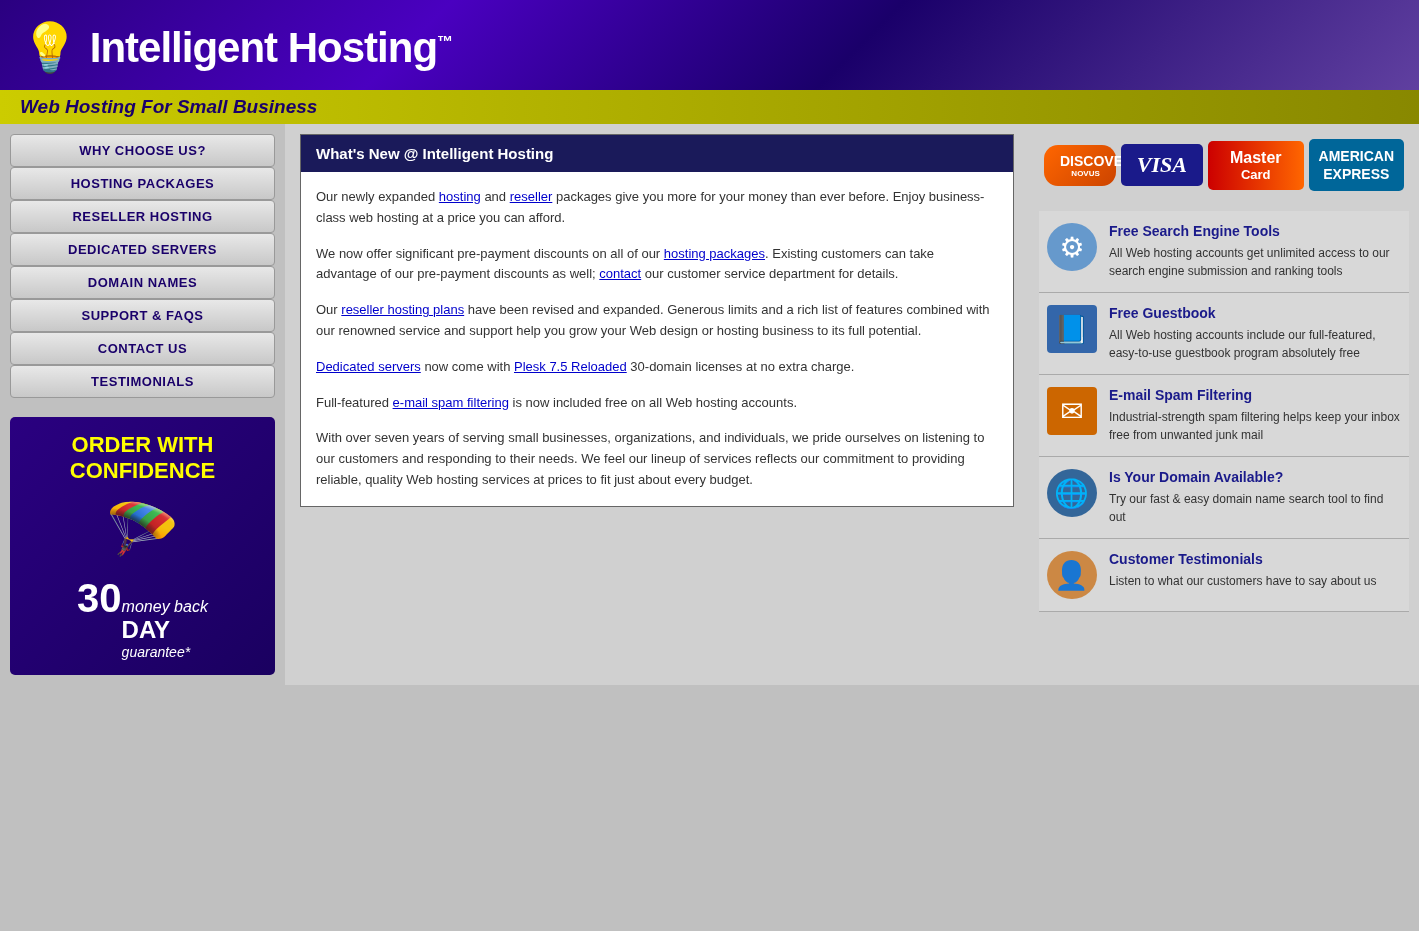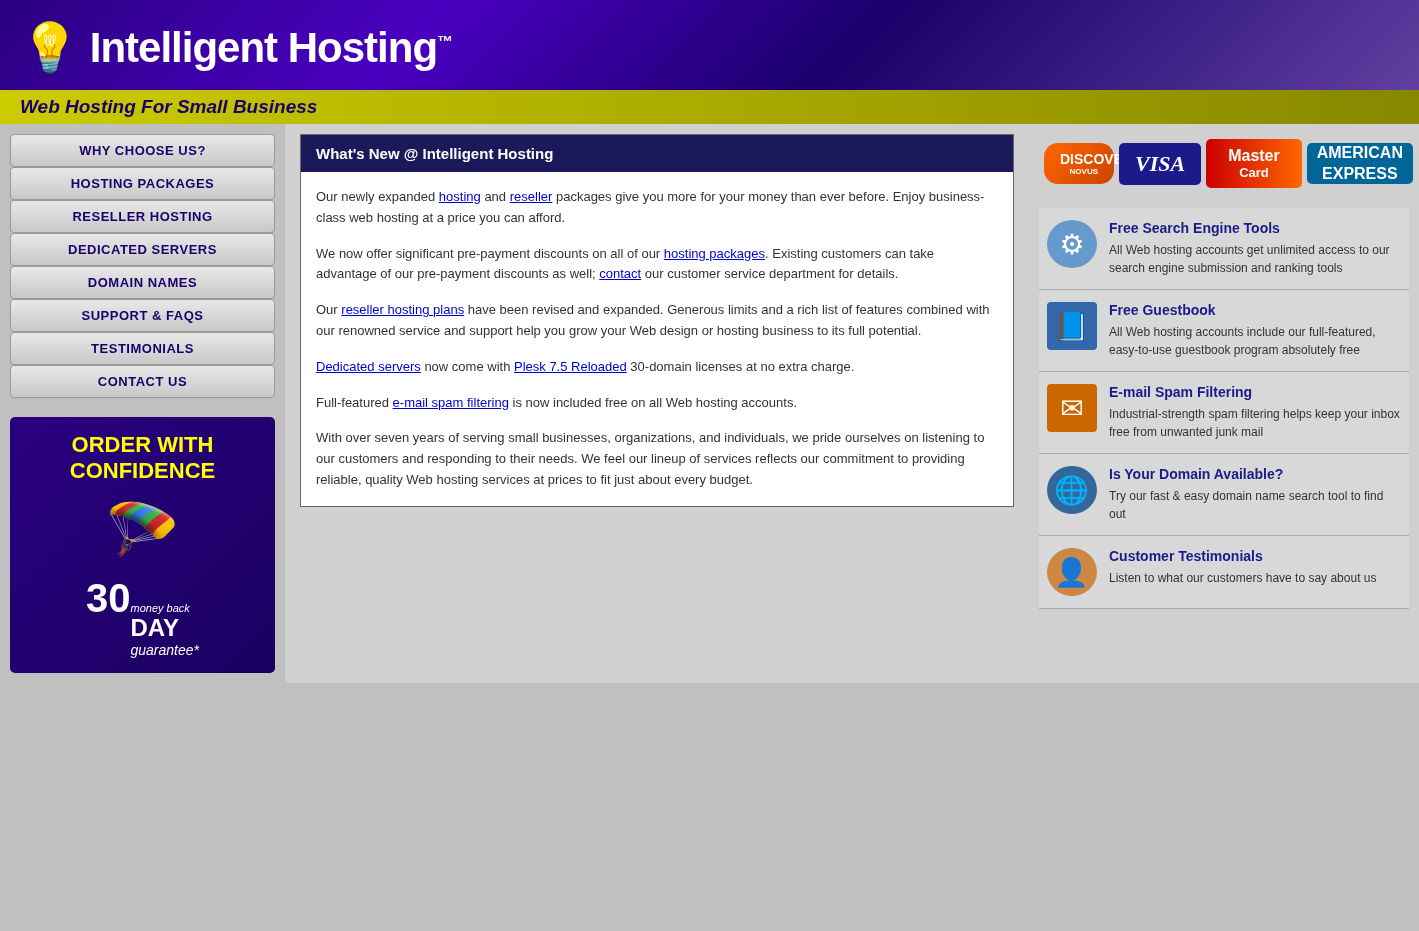--- a/index.html
+++ b/index.html
@@ -185,23 +185,23 @@
       color: white;
       padding: 8px 22px;
       border-radius: 5px;
       font-size: 13px;
       font-weight: bold;
       text-align: center;
     }
     .card-amex {
       background: #006699;
       color: white;
-      padding: 0 10px;
+      padding: 8px 10px;
       border-radius: 5px;
-      font-size: 16px;
+      font-size: 14px;
       font-weight: bold;
       text-align: center;
       line-height: 1.3;
     }
 
     .feature-item {
       display: flex;
       gap: 12px;
       padding: 12px 8px;
       border-bottom: 1px solid #aaaaaa;
@@ -249,34 +249,34 @@
 
   <div class="sidebar">
 
     <div id="nav-buttons-container">
         <a href="#" class="nav-button">WHY CHOOSE US?</a>
         <a href="#" class="nav-button">HOSTING PACKAGES</a>
         <a href="#" class="nav-button">RESELLER HOSTING</a>
         <a href="#" class="nav-button">DEDICATED SERVERS</a>
         <a href="#" class="nav-button">DOMAIN NAMES</a>
         <a href="#" class="nav-button">SUPPORT &amp; FAQS</a>
+        <a href="#" class="nav-button">CONTACT US</a>
         <a href="#" class="nav-button">TESTIMONIALS</a>
-        <a href="#" class="nav-button">CONTACT US</a>
       </div>
 
     <div class="order-banner">
       <div class="order-title">
         <span>ORDER WITH</span><br>
         <span>CONFIDENCE</span>
       </div>
       <div class="order-parachute">🪂</div>
       <div style="display:flex; align-items:baseline; ">
         <div class="order-days">30</div>
         <div style="text-align:left;">
-          <div style="font-size:11px; font-style:italic; color:#fff;">money back</div>
+          <div style="font-size:16px; font-style:italic; color:#fff;">money back</div>
           <div style="font-size:24px; font-weight:bold; color:#fff;">DAY</div>
           <div style="font-size:14px; font-style:italic; color:#fff;">guarantee*</div>
         </div>
       </div>
     </div>
   </div>
 
   <div class="content-area">
     <div class="news-box">
       <div class="news-header">What's New @ Intelligent Hosting</div>

